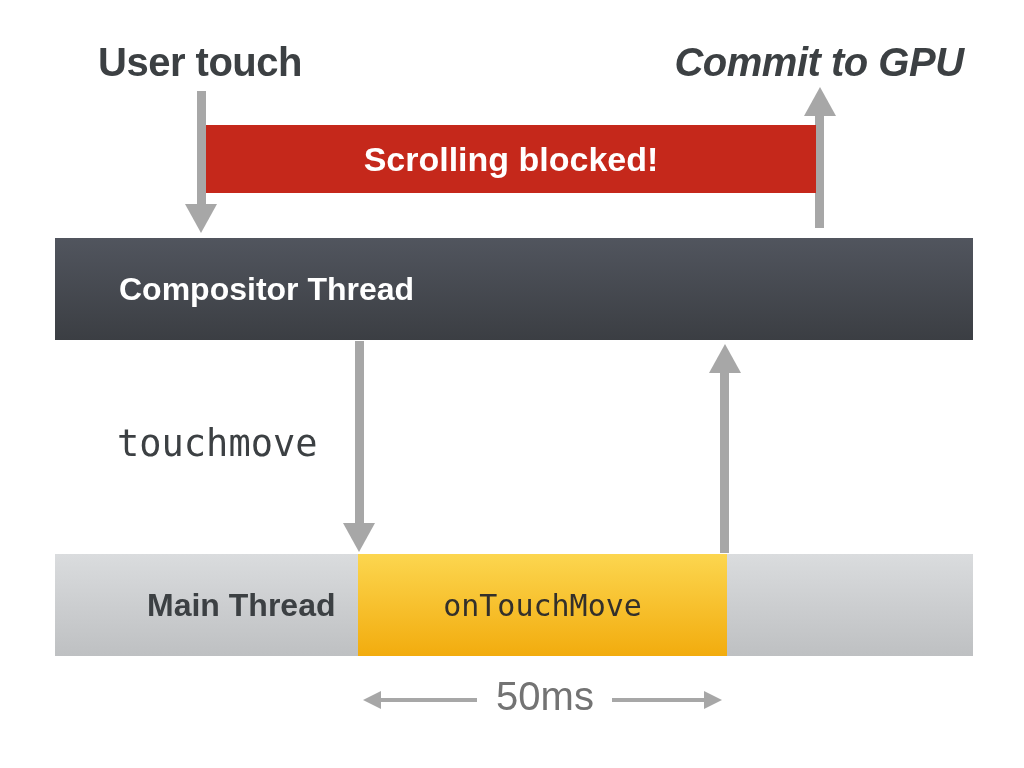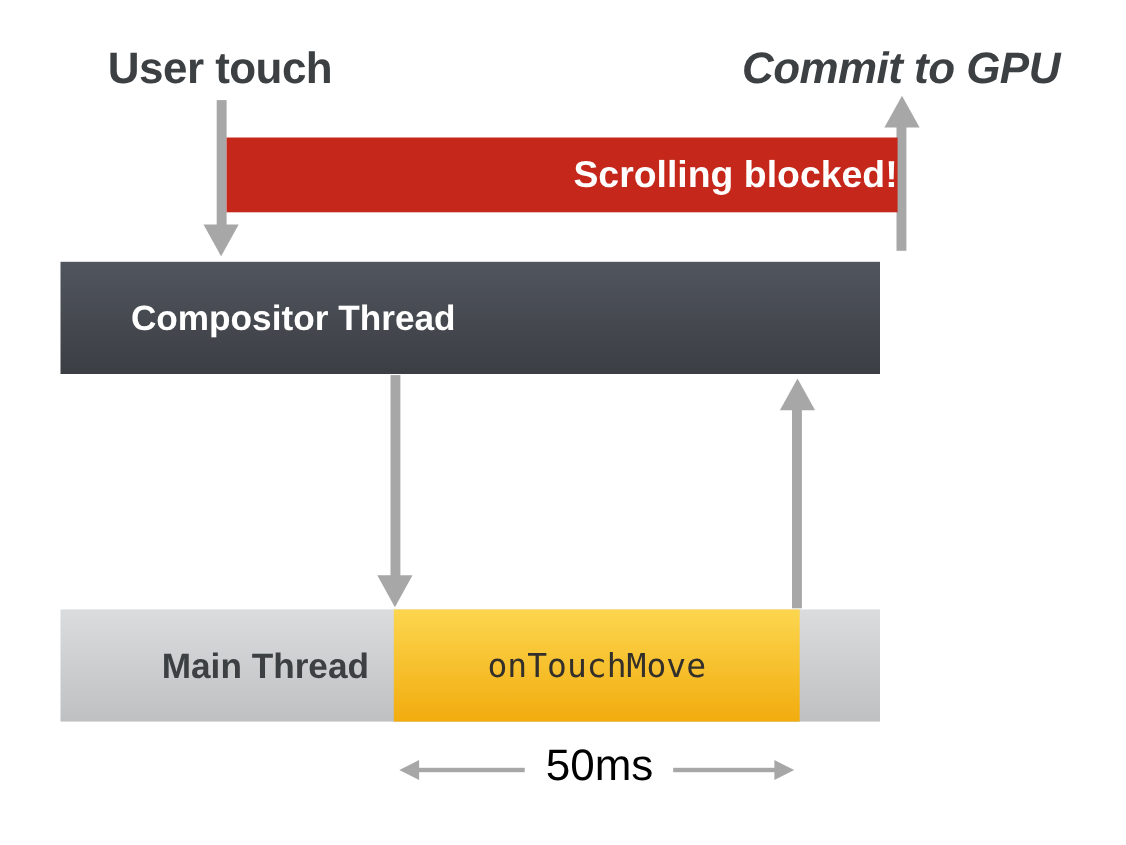--- a/index.html
+++ b/index.html
@@ -79,33 +79,33 @@
   #arrow-ret-line    { left: 720px; top: 372px; height: 181px; }
 
   
   .banner {
     position: absolute;
     left: 206px; top: 125px;
     width: 610px; height: 68px;
     background: #c5281b;
     display: flex;
     align-items: center;
-    justify-content: flex-end;
+    justify-content: center;
   }
   .banner span {
     color: #ffffff;
     font-size: 34px;
     font-weight: bold;
   }
 
   
   .thread-bar {
     position: absolute;
     left: 55px;
-    width: 745px;
+    width: 918px;
     height: 102px;
     display: flex;
     align-items: center;
   }
   .compositor {
     top: 238px;
     background: linear-gradient(180deg, #51555e 0%, #3b3e43 100%);
   }
   .compositor .bar-label {
     color: #ffffff;
@@ -150,21 +150,21 @@
     color: #3c4043;
   }
 
   
   .duration-text {
     position: absolute;
     left: 470px; top: 674px;
     width: 150px;
     text-align: center;
     font-size: 40px;
-    color: #000000;
+    color: #737373;
   }
   #dur-left-head  { left: 363px; top: 691px; }
   #dur-left-line  { left: 380px; top: 698px; width: 97px; }
   #dur-right-line { left: 612px; top: 698px; width: 93px; }
   #dur-right-head { left: 704px; top: 691px; }
 </style>
 </head>
 <body>
 
 <div class="canvas">
@@ -183,20 +183,21 @@
   </div>
 
   <div class="banner">
     <span>Scrolling blocked!</span>
   </div>
 
   <div class="thread-bar compositor">
     <span class="bar-label">Compositor Thread</span>
   </div>
 
+  <div class="event-label">touchmove</div>
 
   <div>
     <div class="vline" id="arrow-tm-line"></div>
     <div class="head-down" id="arrow-tm-head"></div>
   </div>
 
   <div>
     <div class="head-up" id="arrow-ret-head"></div>
     <div class="vline" id="arrow-ret-line"></div>
   </div>

